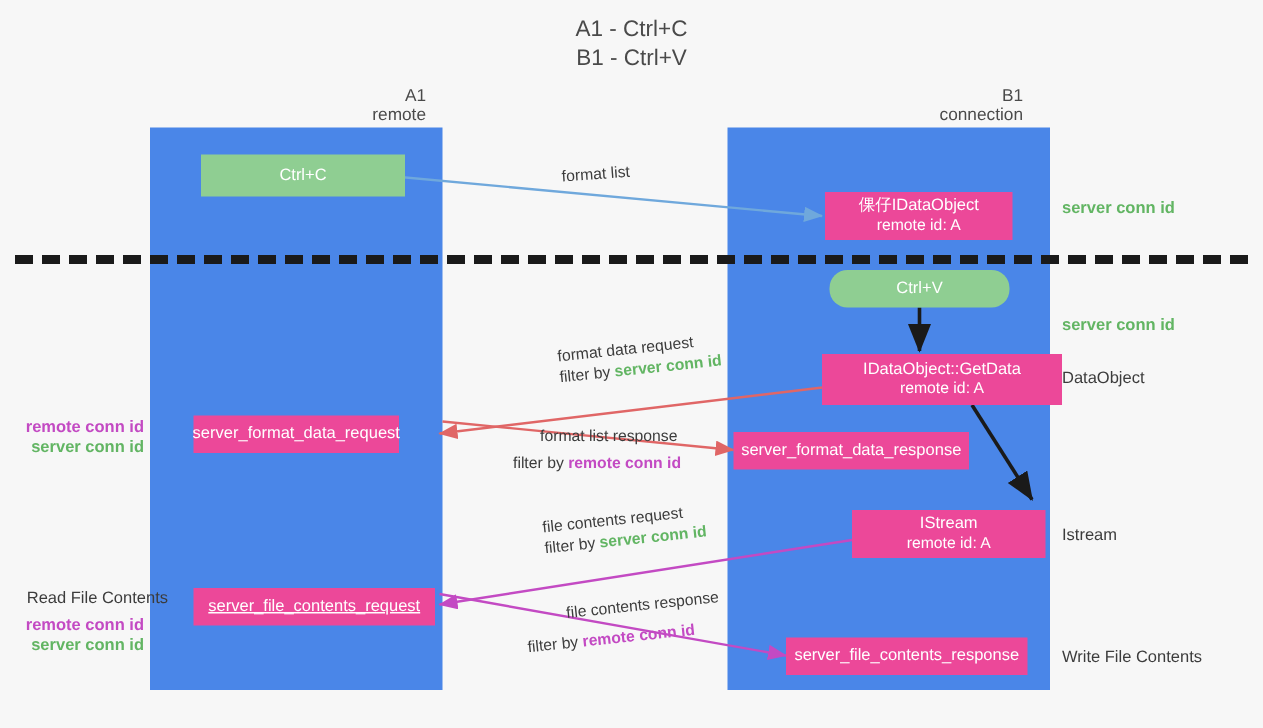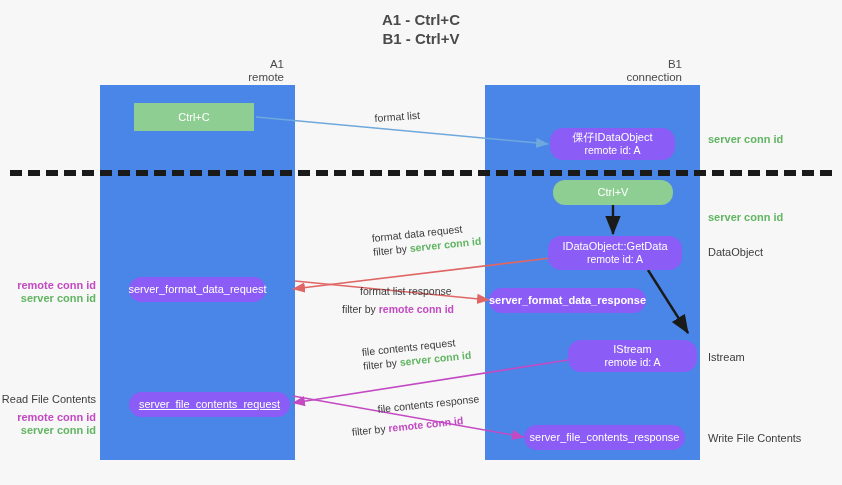--- a/index.html
+++ b/index.html
@@ -9,21 +9,21 @@
     font-family:"Liberation Sans","DejaVu Sans",sans-serif;
     position:relative;
     overflow:hidden;
     color:#3c3c3c;
   }
   #stage{position:absolute;inset:0;}
 
   
   .title{
     position:absolute;left:0;right:0;top:10px;
-    text-align:center;font-size:15px;line-height:19px;color:#4a4a4a;font-weight:bold;
+    text-align:center;font-size:15px;line-height:19px;color:#4a4a4a;
   }
 
   
   .lane-head{
     position:absolute;text-align:right;font-size:11.5px;
     line-height:13px;color:#4a4a4a;width:180px;
   }
 
   
   .lane{
@@ -38,21 +38,21 @@
     border-top:6px dashed #1a1a1a;
   }
 
   
   .node{
     position:absolute;box-sizing:border-box;
     display:flex;flex-direction:column;align-items:center;justify-content:center;
     color:#ffffff;font-size:11px;line-height:13px;text-align:center;
   }
   .node.green{background:#8fce92;}
-  .node.orange{background:#8b5cf6;border-radius:13px;}
+  .node.orange{background:#ec4899;}
   .node .l2{font-size:10.5px;}
 
   
   .annot{
     position:absolute;font-size:11px;line-height:14px;
   }
   .annot.green{color:#62b563;font-weight:bold;}
   .annot.purple{color:#c34ac3;font-weight:bold;}
   .annot.dark{color:#3c3c3c;}
   .annot.right{text-align:left;}
@@ -116,43 +116,43 @@
 
     <line x1="295" y1="281" x2="489" y2="300" stroke="#e06666" stroke-width="1.6" marker-end="url(#ar-red)"></line>
 
     <line x1="568" y1="360" x2="293" y2="403" stroke="#c34ac3" stroke-width="1.6" marker-end="url(#ar-purple)"></line>
 
     <line x1="293" y1="396" x2="524" y2="437" stroke="#c34ac3" stroke-width="1.6" marker-end="url(#ar-purple)"></line>
   </svg>
 
   <div class="divider"></div>
 
-  <div class="node green" style="left:134px;top:103px;width:120px;height:28px;">
+  <div class="node green" style="left:134px;top:103px;width:136px;height:28px;">
     <span class="l1">Ctrl+C</span>
   </div>
 
   <div class="node orange" style="left:550px;top:128px;width:125px;height:32px;">
     <span class="l1">倮仔IDataObject</span>
     <span class="l2">remote id: A</span>
   </div>
 
   <div class="node green" style="left:553px;top:180px;width:120px;height:25px;border-radius:12px;">
     <span class="l1">Ctrl+V</span>
   </div>
 
-  <div class="node orange" style="left:548px;top:236px;width:134px;height:34px;">
+  <div class="node orange" style="left:548px;top:236px;width:160px;height:34px;">
     <span class="l1">IDataObject::GetData</span>
     <span class="l2">remote id: A</span>
   </div>
 
   <div class="node orange" style="left:129px;top:277px;width:137px;height:25px;">
     <span class="l1">server_format_data_request</span>
   </div>
 
-  <div class="node orange" style="left:489px;top:288px;width:157px;height:25px;font-weight:bold;">
+  <div class="node orange" style="left:489px;top:288px;width:157px;height:25px;">
     <span class="l1">server_format_data_response</span>
   </div>
 
   <div class="node orange" style="left:568px;top:340px;width:129px;height:32px;">
     <span class="l1">IStream</span>
     <span class="l2">remote id: A</span>
   </div>
 
   <div class="node orange" style="left:129px;top:392px;width:161px;height:25px;text-decoration:underline;">
     <span class="l1">server_file_contents_request</span>
@@ -188,17 +188,17 @@
 
   <div class="annot green right" style="left:708px;top:132px;">server conn id</div>
   <div class="annot green right" style="left:708px;top:210px;">server conn id</div>
   <div class="annot dark right" style="left:708px;top:245px;">DataObject</div>
   <div class="annot dark right" style="left:708px;top:350px;">Istream</div>
   <div class="annot dark right" style="left:708px;top:431px;">Write File Contents</div>
 
   <div class="annot purple left" style="left:0px;top:278px;width:96px;">remote conn id</div>
   <div class="annot green left" style="left:0px;top:291px;width:96px;">server conn id</div>
 
-  <div class="annot dark left" style="left:0px;top:392px;width:96px;">Read File Contents</div>
+  <div class="annot dark left" style="left:16px;top:392px;width:96px;">Read File Contents</div>
   <div class="annot purple left" style="left:0px;top:410px;width:96px;">remote conn id</div>
   <div class="annot green left" style="left:0px;top:423px;width:96px;">server conn id</div>
 
 </div>
 
 </body></html>

